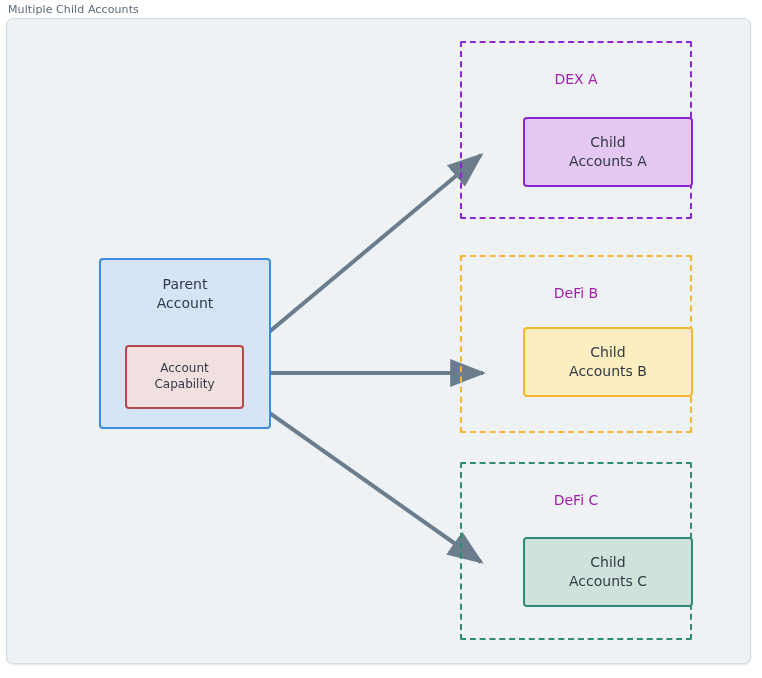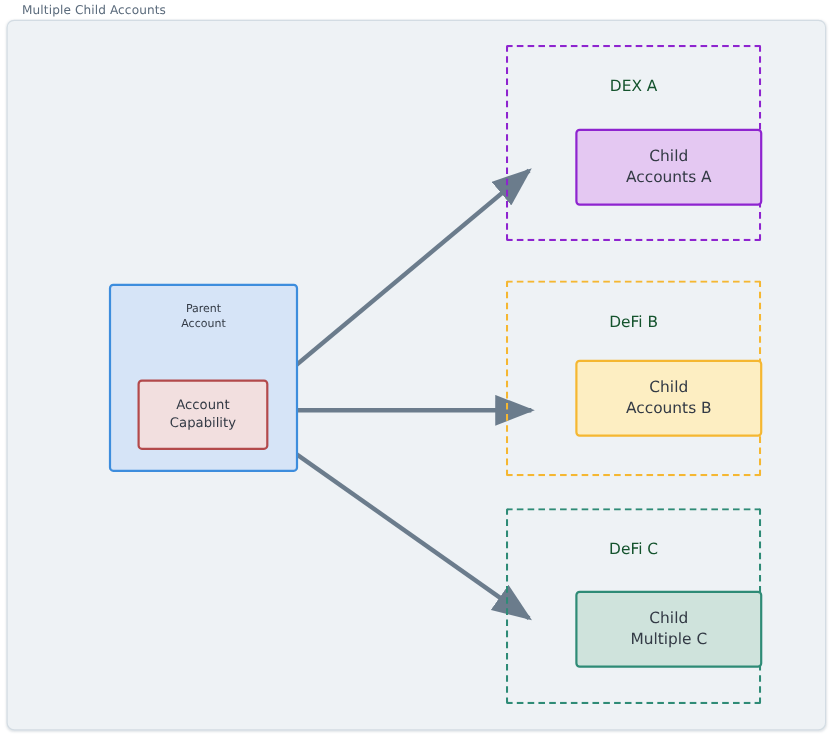--- a/index.html
+++ b/index.html
@@ -15,21 +15,21 @@
   #root {
     position: relative;
     width: 762px;
     height: 678px;
     background: #ffffff;
   }
 
   
   .caption {
     position: absolute;
-    left: 20px;
+    left: 8px;
     top: 3px;
     font-size: 11px;
     color: #5b6b7c;
     letter-spacing: 0.1px;
     white-space: nowrap;
   }
 
   
   .canvas-panel {
     position: absolute;
@@ -77,21 +77,21 @@
   
   .parent-node {
     left: 68px;
     top: 258px;
     width: 172px;
     height: 171px;
     background: #d6e4f7;
     border: 2px solid #3d8ddd;
     justify-content: flex-start;
     padding-top: 15px;
-    font-size: 10px;
+    font-size: 14px;
   }
 
   
   .capability-node {
     left: 94px;
     top: 345px;
     width: 119px;
     height: 64px;
     background: #f2dfdf;
     border: 2px solid #b3494b;
@@ -108,21 +108,21 @@
     border-radius: 2px;
   }
 
   .group-title {
     position: absolute;
     top: 28px;
     left: 0;
     right: 0;
     text-align: center;
     font-size: 14px;
-    color: #14532d;
+    color: #a21caf;
     white-space: nowrap;
   }
 
   .group-dex   { left: 460px; top: 41px;  width: 232px; height: 178px; border-color: #8e24cf; }
   .group-defi  { left: 460px; top: 255px; width: 232px; height: 178px; border-color: #f5b731; }
   .group-game  { left: 460px; top: 462px; width: 232px; height: 178px; border-color: #2e8b76; }
 
   
   .child-node { width: 170px; height: 70px; font-size: 14px; left: 492px; }
   .child-a { top: 117px; background: #e4c8f2; border: 2px solid #8e24cf; }
@@ -173,16 +173,16 @@
   <div class="node child-node child-b">
     <span class="line">Child</span>
     <span class="line">Accounts B</span>
   </div>
 
   <div class="group group-game">
     <div class="group-title">DeFi C</div>
   </div>
   <div class="node child-node child-c">
     <span class="line">Child</span>
-    <span class="line">Multiple C</span>
+    <span class="line">Accounts C</span>
   </div>
 
 </div>
 
 </body></html>

